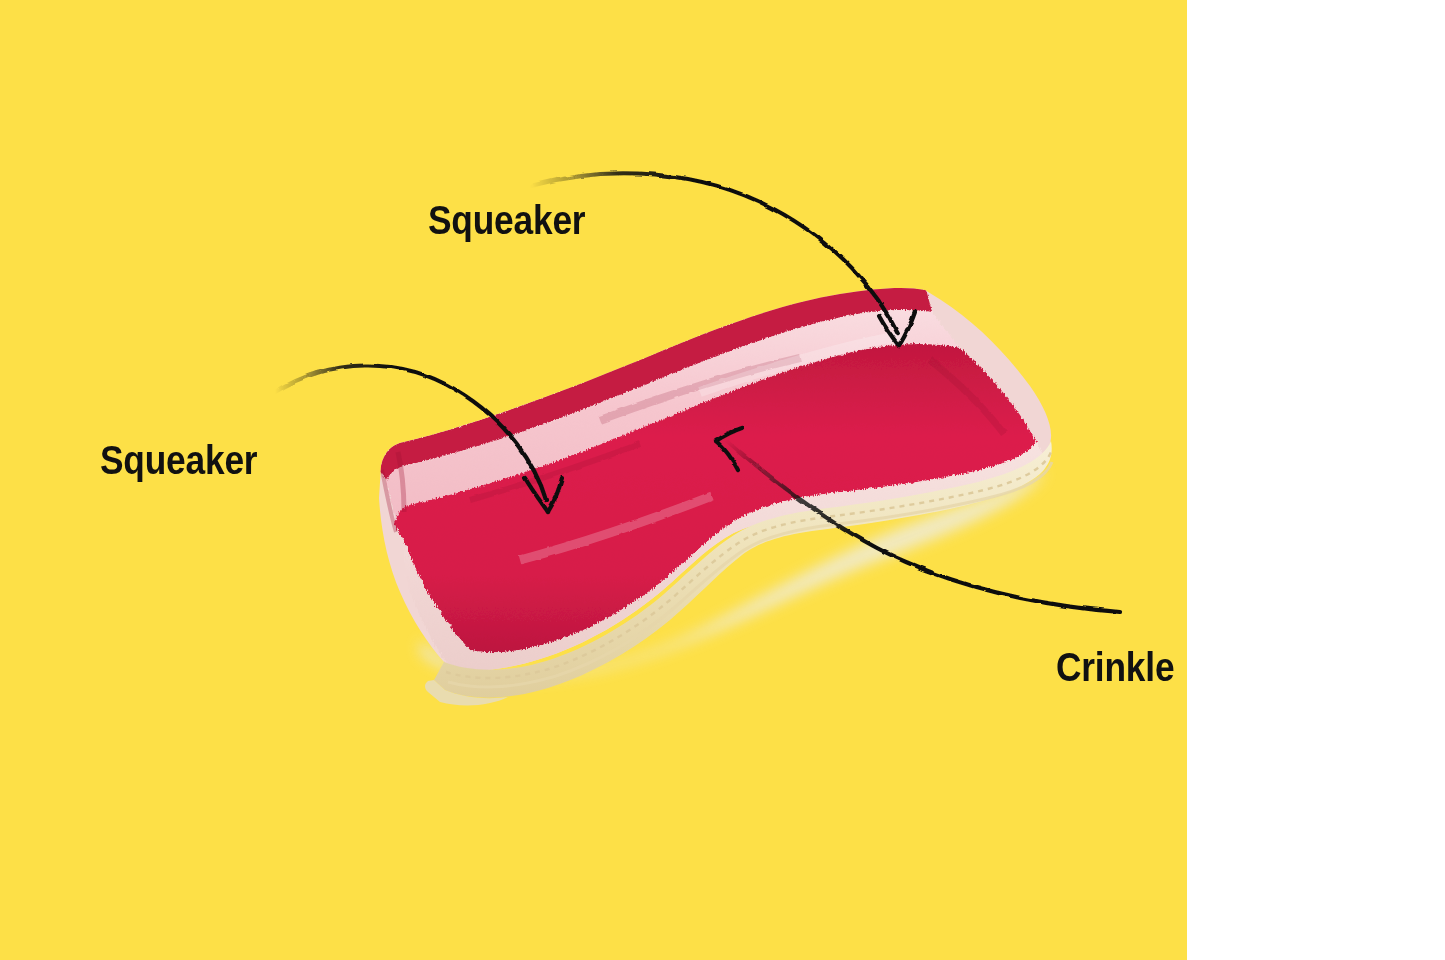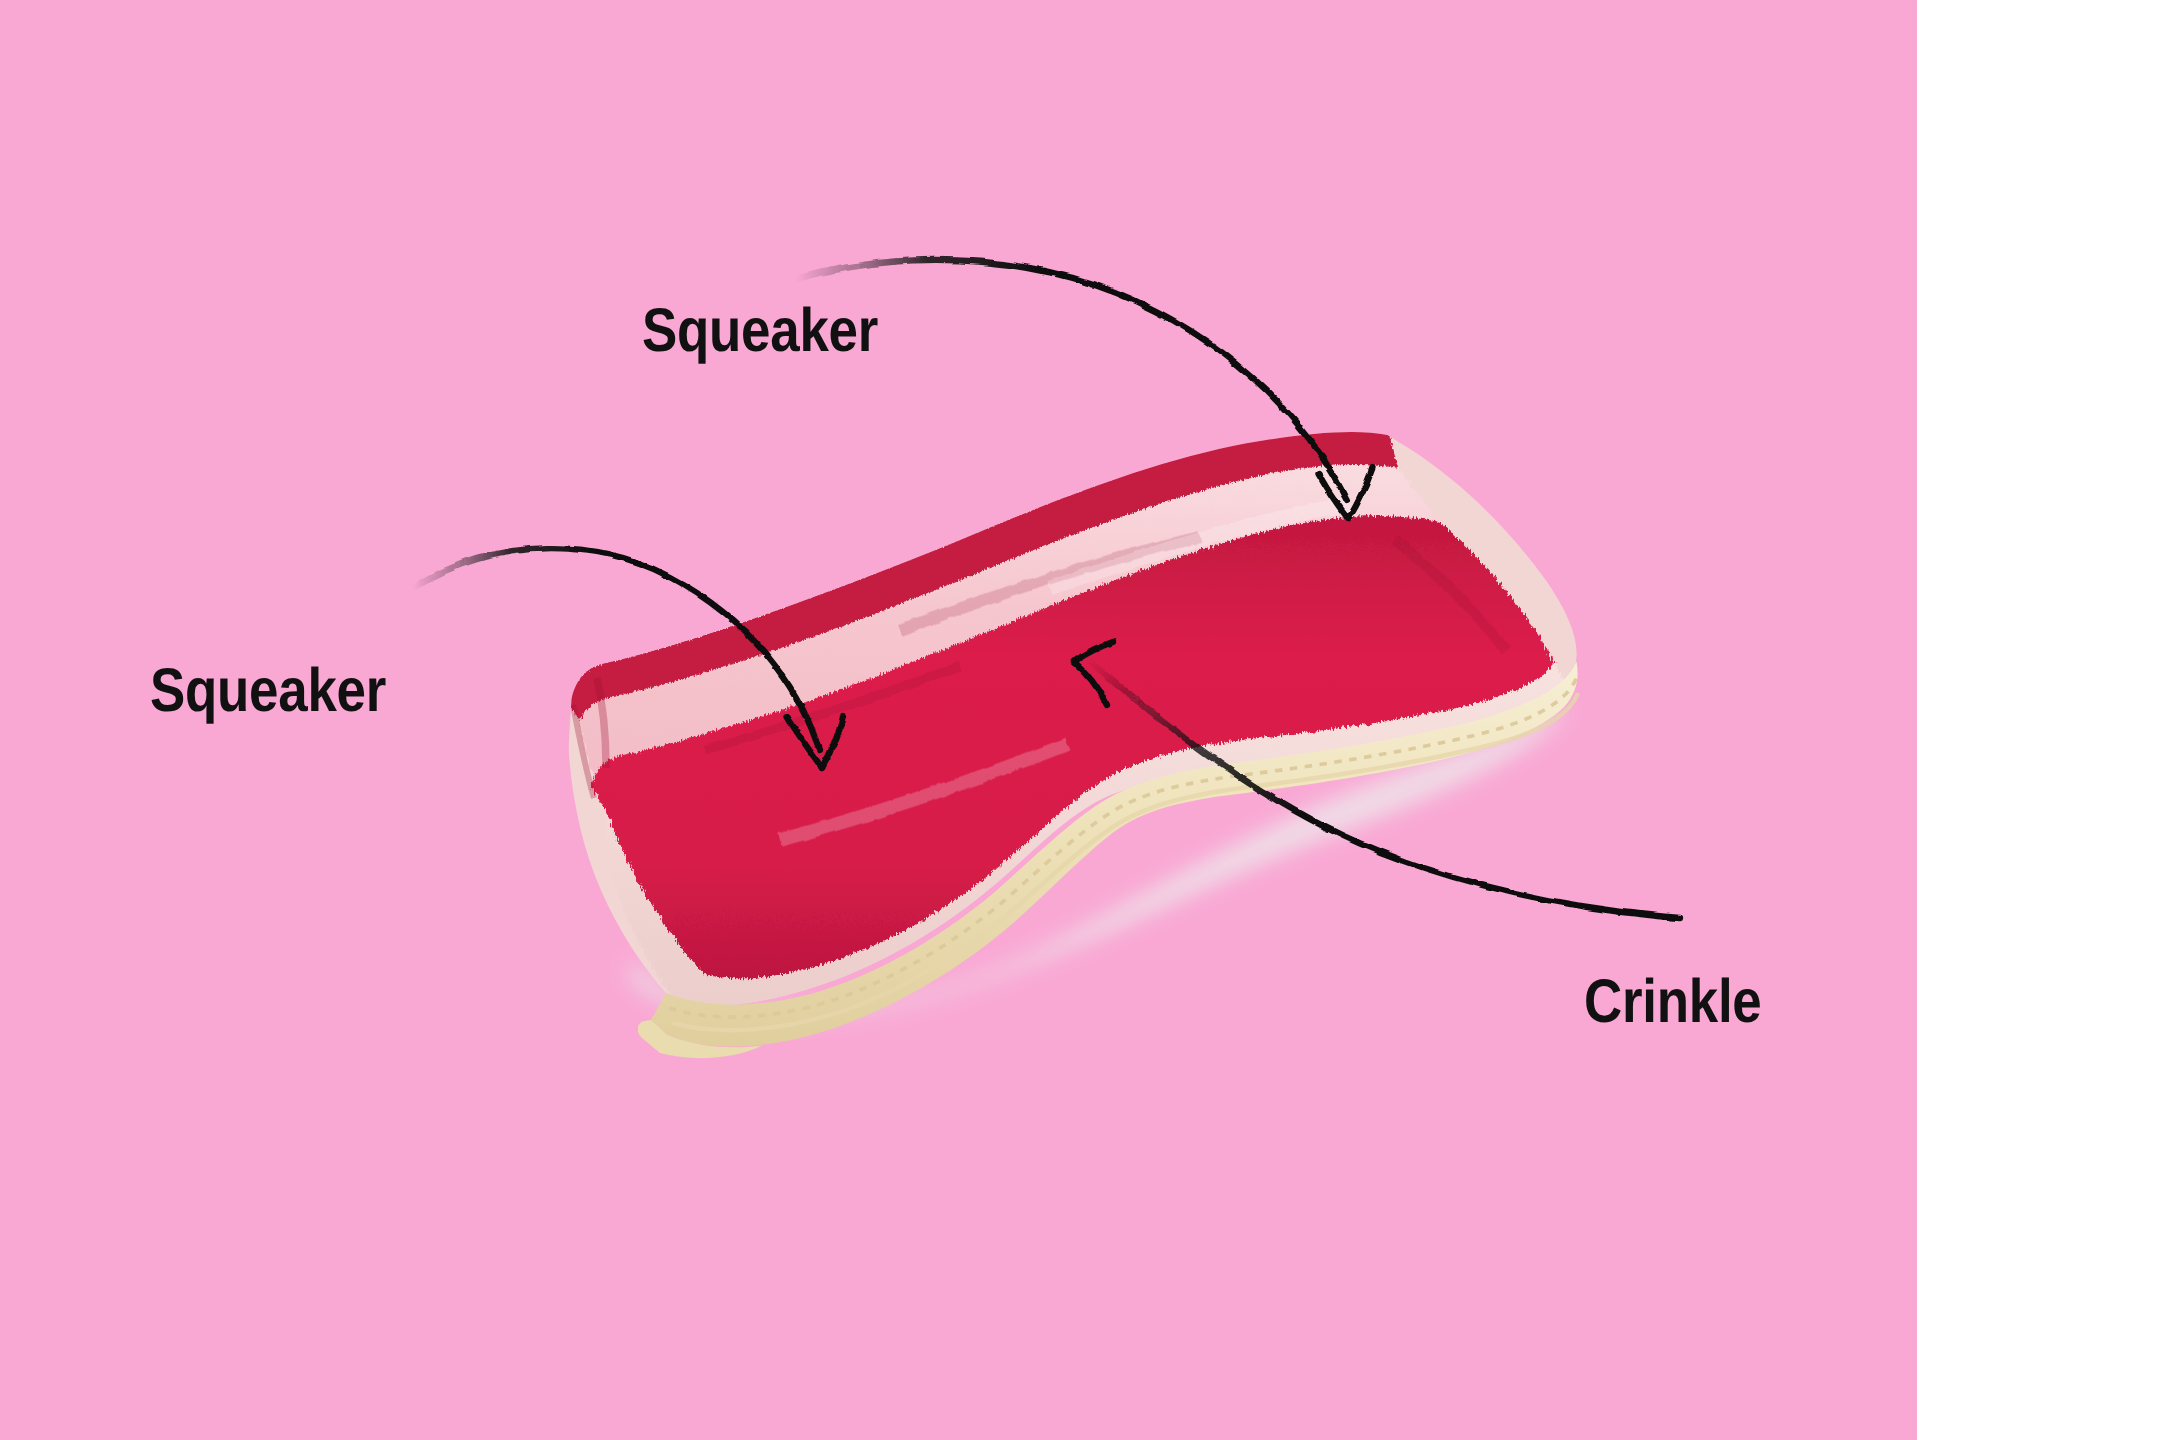--- a/index.html
+++ b/index.html
@@ -6,23 +6,23 @@
   html, body {
     margin: 0;
     padding: 0;
     background: #ffffff;
   }
   body {
     font-family: "Liberation Sans", sans-serif;
   }
   #stage {
     position: relative;
-    width: 1278px;
+    width: 1187px;
     height: 960px;
-    background: #f9a8d4;
+    background: #fde047;
     overflow: hidden;
   }
   #product-svg {
     position: absolute;
     left: 0;
     top: 0;
     width: 1445px;
     height: 960px;
     display: block;
   }

